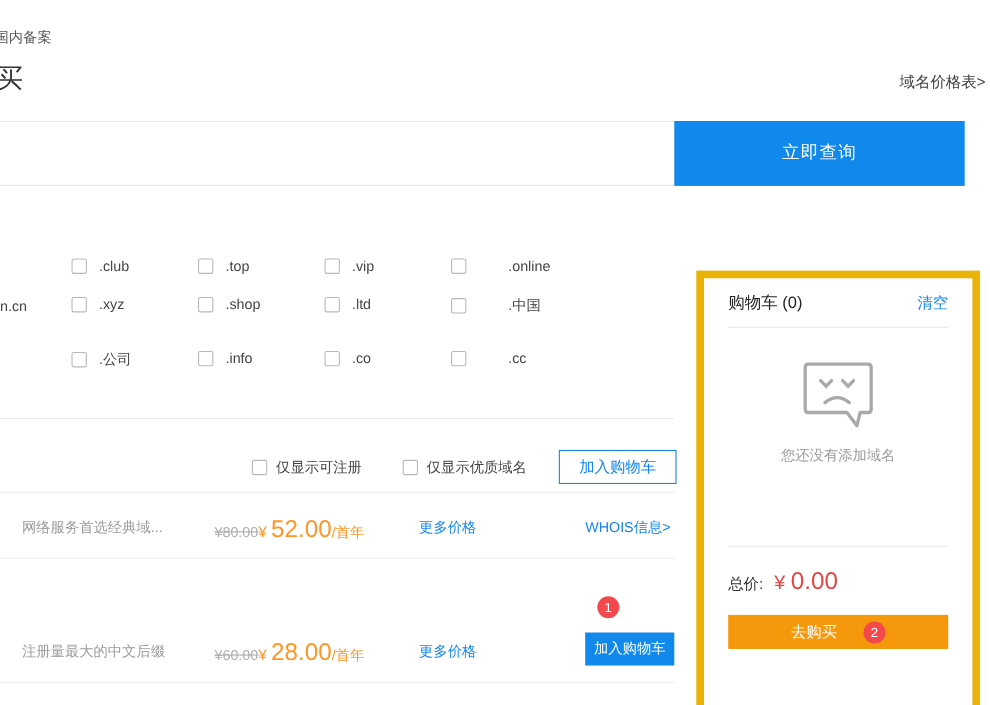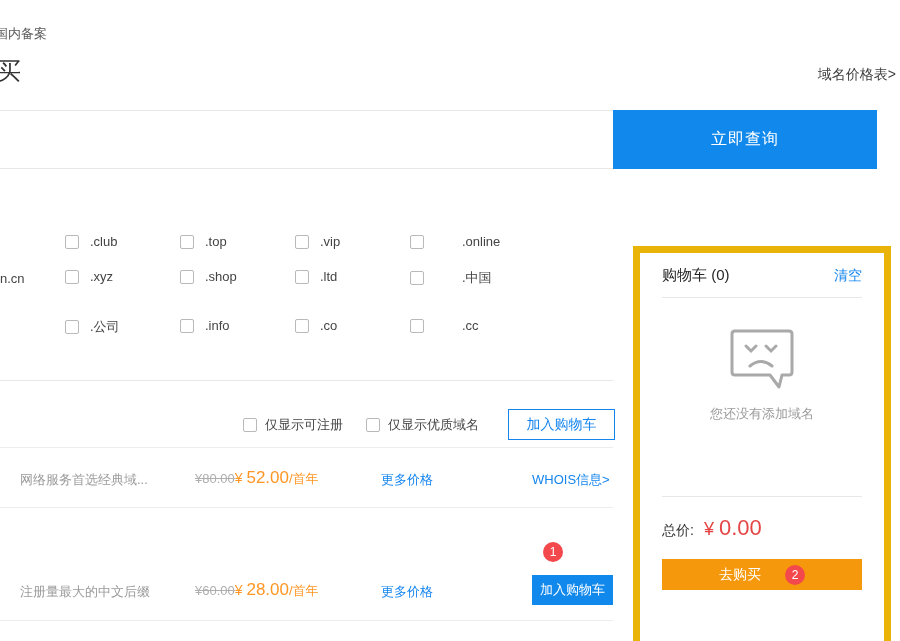--- a/index.html
+++ b/index.html
@@ -34,34 +34,34 @@
 
   
   .ext-cell { display:flex; align-items:center; gap:11px; font-size:13px; color:#444; cursor:pointer; white-space:nowrap; }
   .col0 { left:65px; } .col1 { left:180px; } .col2 { left:295px; } .col3 { left:410px;gap:38px; }
   .row0 { top:234px; } .row1 { top:269px; } .row2 { top:304px;margin-top:14px; }
   .ext-partial { left:0; top:271px; font-size:13px; color:#444; white-space:nowrap; }
   .panel-bottom-line { left:0; top:380px; width:613px; height:1px; background:#e8e8e8; }
 
   
   .filter-item { top:416px; display:flex; align-items:center; gap:8px; font-size:13px; color:#444; cursor:pointer; white-space:nowrap; }
-  .filter-1 { left:243px; } .filter-2 { left:366px; }
+  .filter-1 { left:229px; } .filter-2 { left:366px; }
   .add-all-btn { left:508px; top:409px; width:107px; height:31px; background:#fff;
     border:1px solid #1485ee; color:#1485ee; font-size:14px; display:flex;
     align-items:center; justify-content:center; cursor:pointer; }
 
   .hline { height:1px; background:#ededed; left:0; width:613px; }
   .line-1 { top:447px; } .line-2 { top:507px; } .line-3 { top:620px; }
 
   
   .row-desc { left:20px; font-size:13px; color:#9b9b9b; white-space:nowrap; }
   .row-price { left:195px; white-space:nowrap; }
   .old-price { font-size:13px; color:#aeaeae; text-decoration:line-through; margin-right:0; }
   .cur { font-size:14px; color:#ff9626; }
-  .num { font-size:17px; color:#ff9626;margin-top:12px; }
+  .num { font-size:22px; color:#ff9626;margin-top:12px; }
   .unit { font-size:13px; color:#ff9626; }
   .row-link { font-size:13px; color:#1485ee; cursor:pointer; white-space:nowrap; }
   .r1 { top:471px; } .r1p { top:468px; }
   .r2 { top:583px; } .r2p { top:580px; }
   .more-1, .more-2 { left:381px; }
   .whois { left:532px; top:471px; }
 
   .badge { background:#f4494c; color:#fff; border-radius:50%; display:flex;
     align-items:center; justify-content:center; font-size:12px; }
   .badge-1 { left:543px; top:542px; width:20px; height:20px; }

